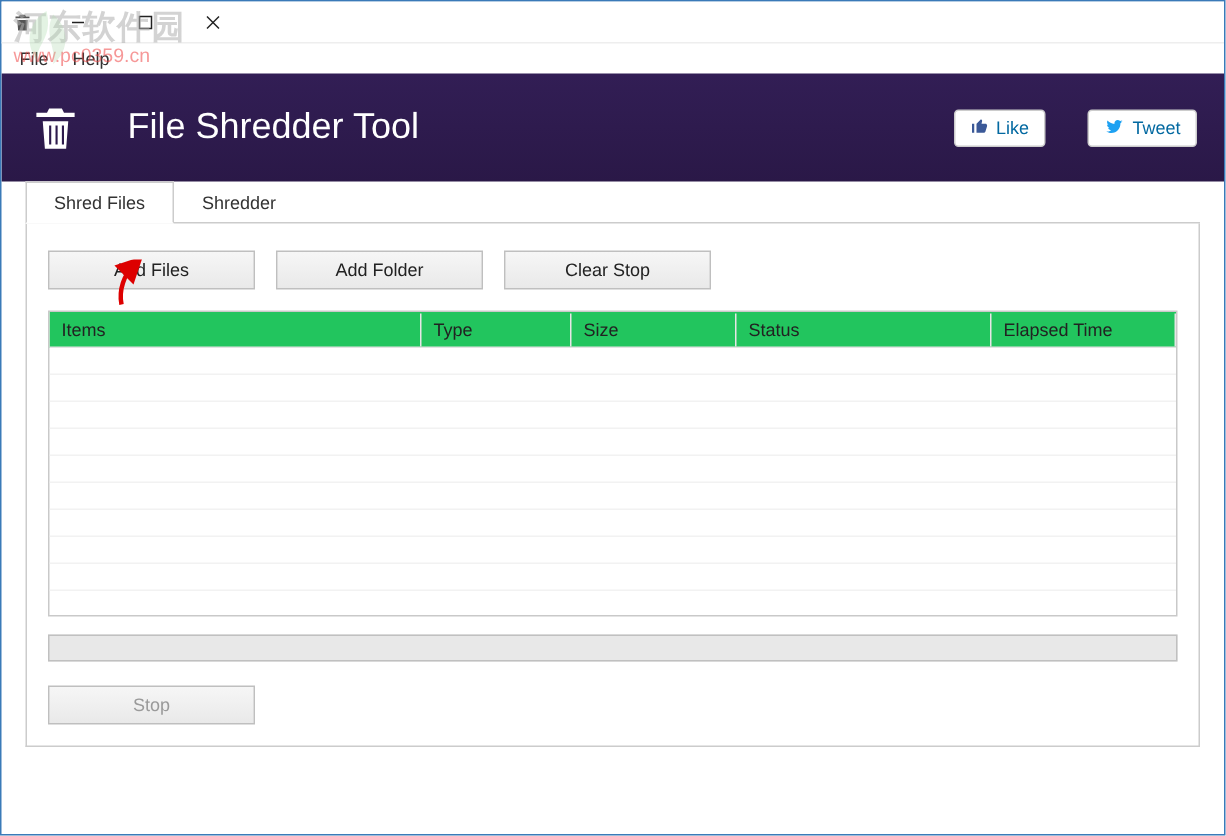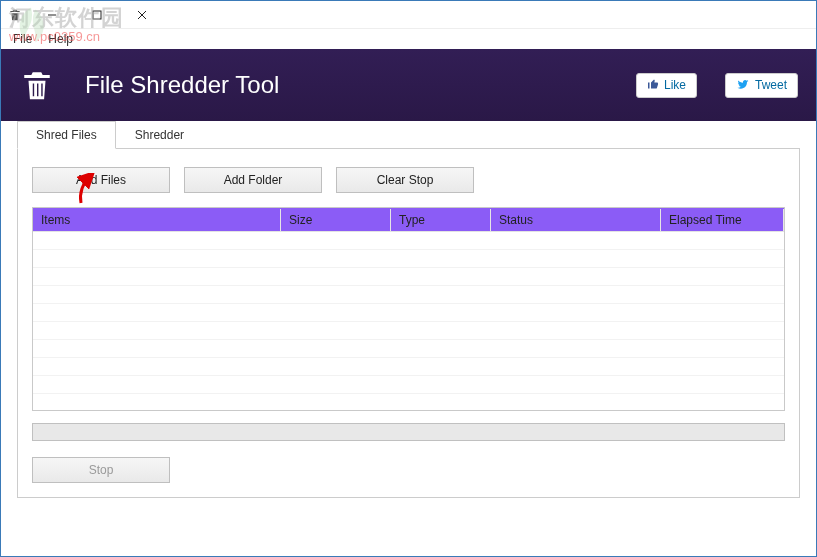--- a/index.html
+++ b/index.html
@@ -117,21 +117,21 @@
   
   .list {
     border:1px solid #c9c9c9;
     height: 204px;
     overflow:hidden;
     font-size:12px;
     background:#fff;
   }
   .list-header {
     display:flex;
-    background:#8b5cf6;
+    background:#22c55e;
     border-bottom:1px solid #e3e3e3;
     height:24px;
     align-items:center;
   }
   .list-header .col {
     padding: 4px 8px;
     border-right:1px solid #e6e6e6;
     color:#222;
     font-weight:400;
     overflow:hidden; white-space:nowrap;
@@ -257,22 +257,22 @@
               <path d="M0,0 L6,3 L0,6 z" fill="#d00"></path>
             </marker>
           </defs>
         <path d="M8 30 C 6 20, 10 10, 16 4" stroke="#d00" stroke-width="3" fill="none" marker-end="url(#ah)"></path>
       </svg>
     </div>
 
     <div class="list">
       <div class="list-header">
         <div class="col col-items">Items</div>
+        <div class="col col-type">Type</div>
         <div class="col col-size">Size</div>
-        <div class="col col-type">Type</div>
         <div class="col col-status">Status</div>
         <div class="col col-elapsed">Elapsed Time</div>
       </div>
       <div class="list-rows">
         <div class="list-row"></div>
         <div class="list-row"></div>
         <div class="list-row"></div>
         <div class="list-row"></div>
         <div class="list-row"></div>
         <div class="list-row"></div>

